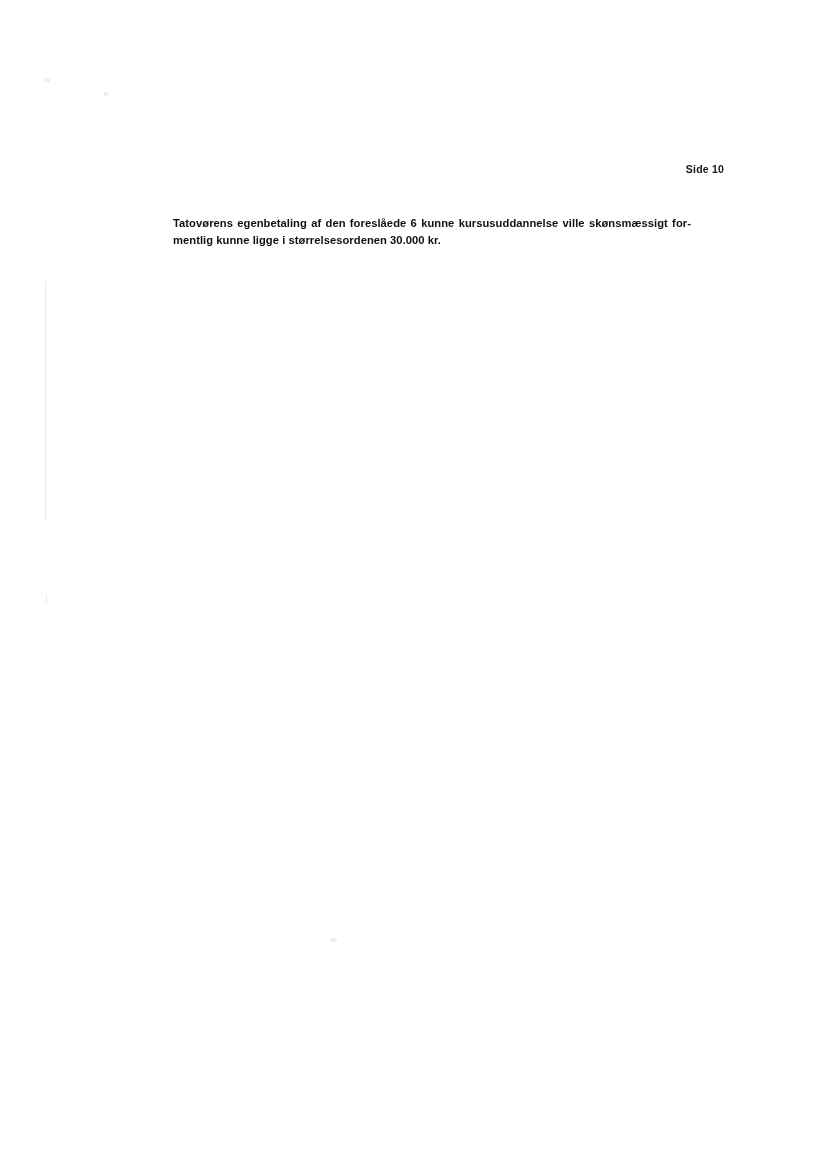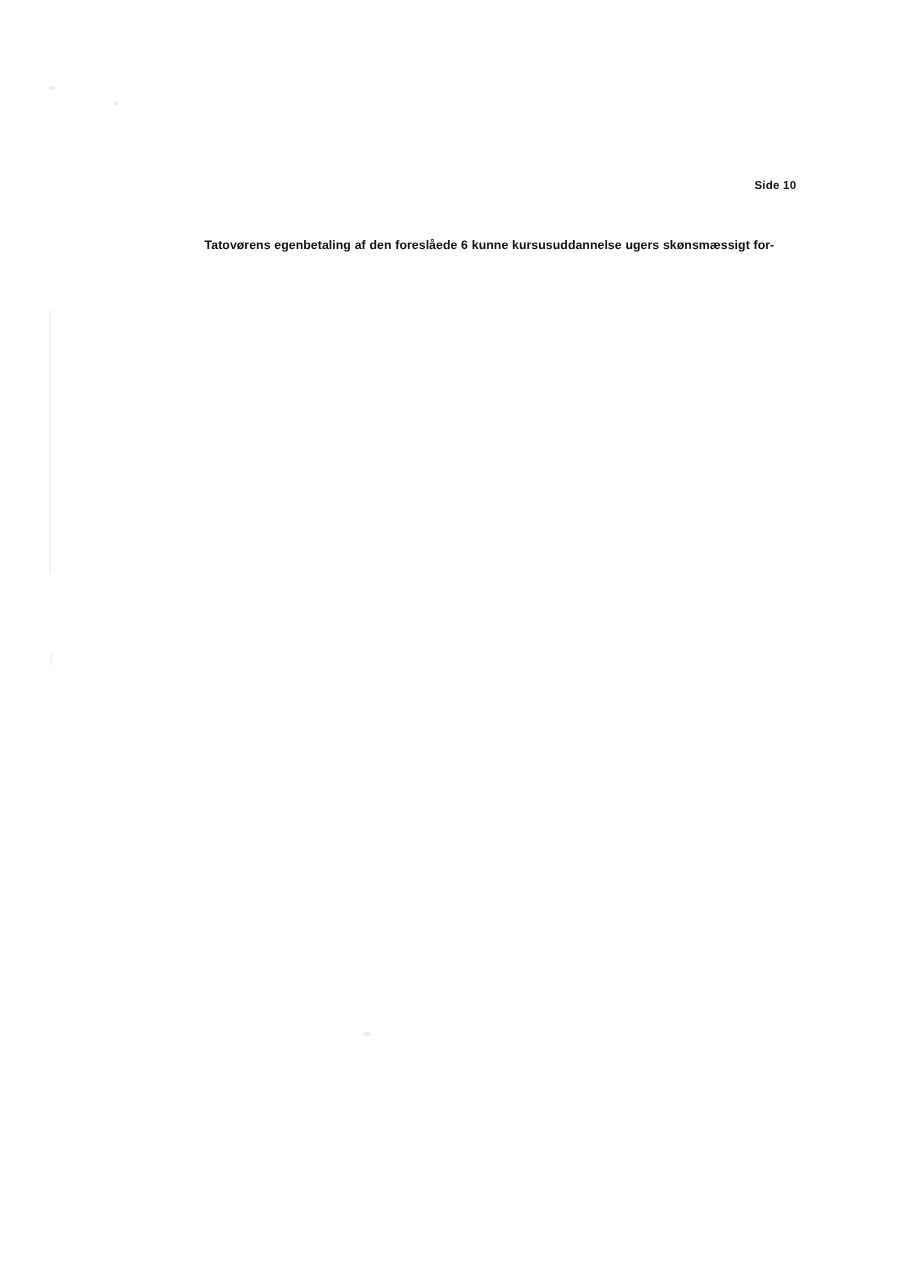--- a/index.html
+++ b/index.html
@@ -39,21 +39,21 @@
     right: 134px;
     top: 163px;
     font-size: 10.5px;
     font-weight: bold;
     color: #151515;
     letter-spacing: 0.2px;
     white-space: nowrap;
   }
   .body-text {
     position: absolute;
-    left: 186px;
+    left: 173px;
     top: 215px;
     width: 518px;
     font-size: 11.2px;
     font-weight: bold;
     line-height: 17px;
     color: #101010;
     text-align: justify;
     letter-spacing: 0.05px;
   }
   .body-text .line {
@@ -81,19 +81,20 @@
   <div class="body-text">
     <span class="line justified">
       <span>Tatovørens</span>
       <span>egenbetaling</span>
       <span>af</span>
       <span>den</span>
       <span>foreslåede</span>
       <span>6</span>
       <span>kunne</span>
       <span>kursusuddannelse</span>
-      <span>ugers</span>
+      <span>ville</span>
       <span>skønsmæssigt</span>
       <span>for-</span>
     </span>
+    <span class="line">mentlig kunne ligge i størrelsesordenen 30.000 kr.</span>
   </div>
 
 </div>
 
 </body></html>

